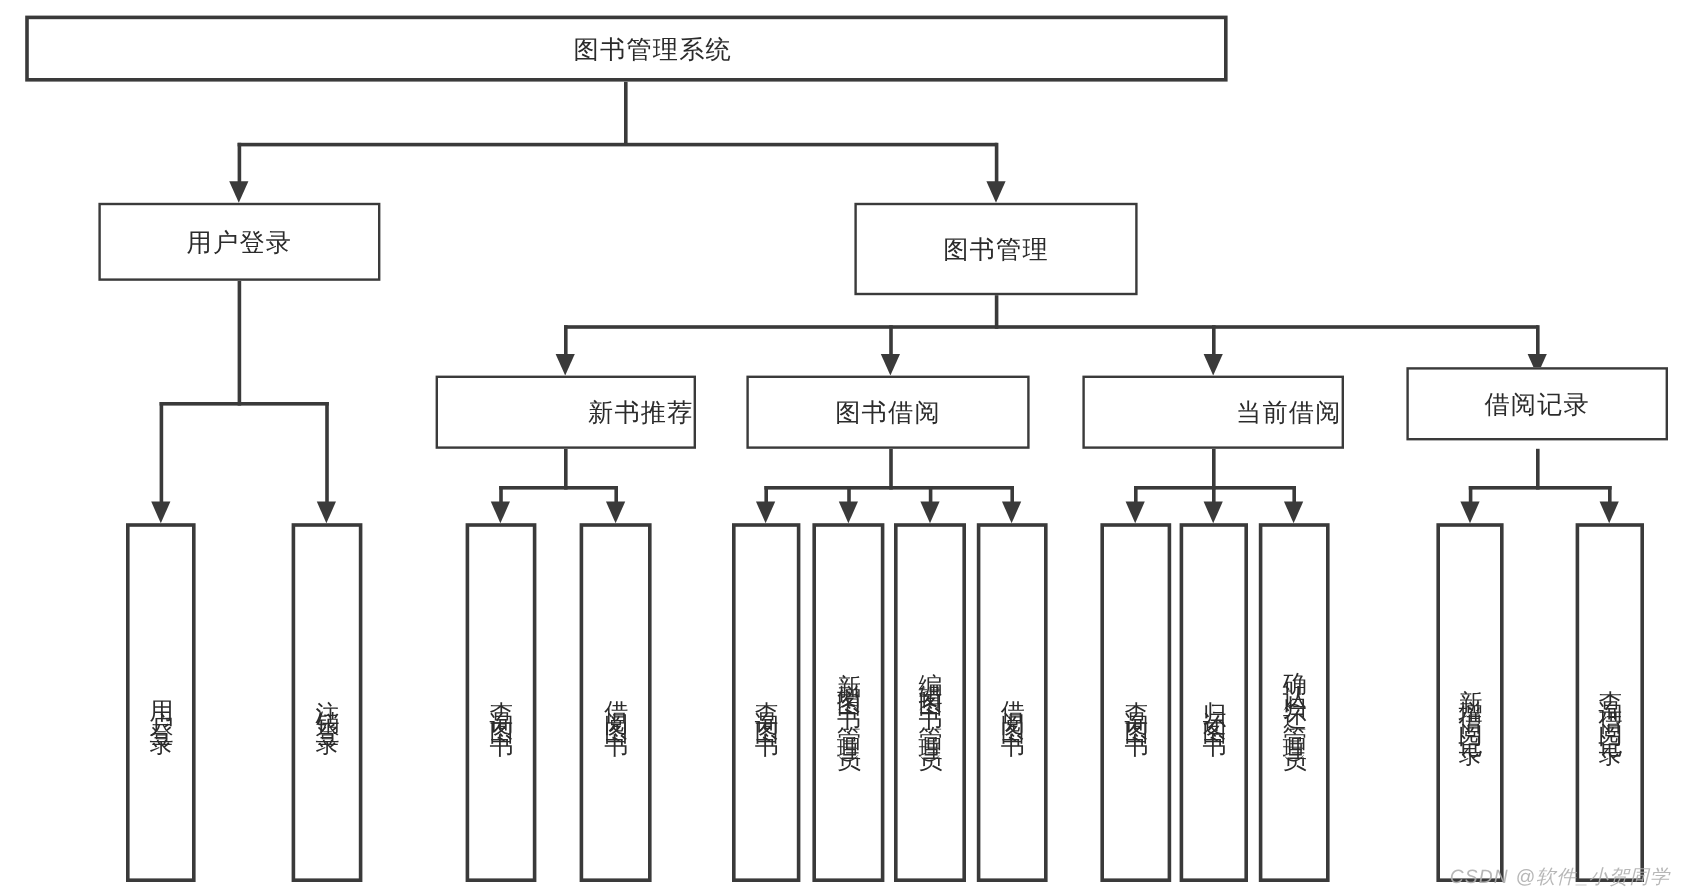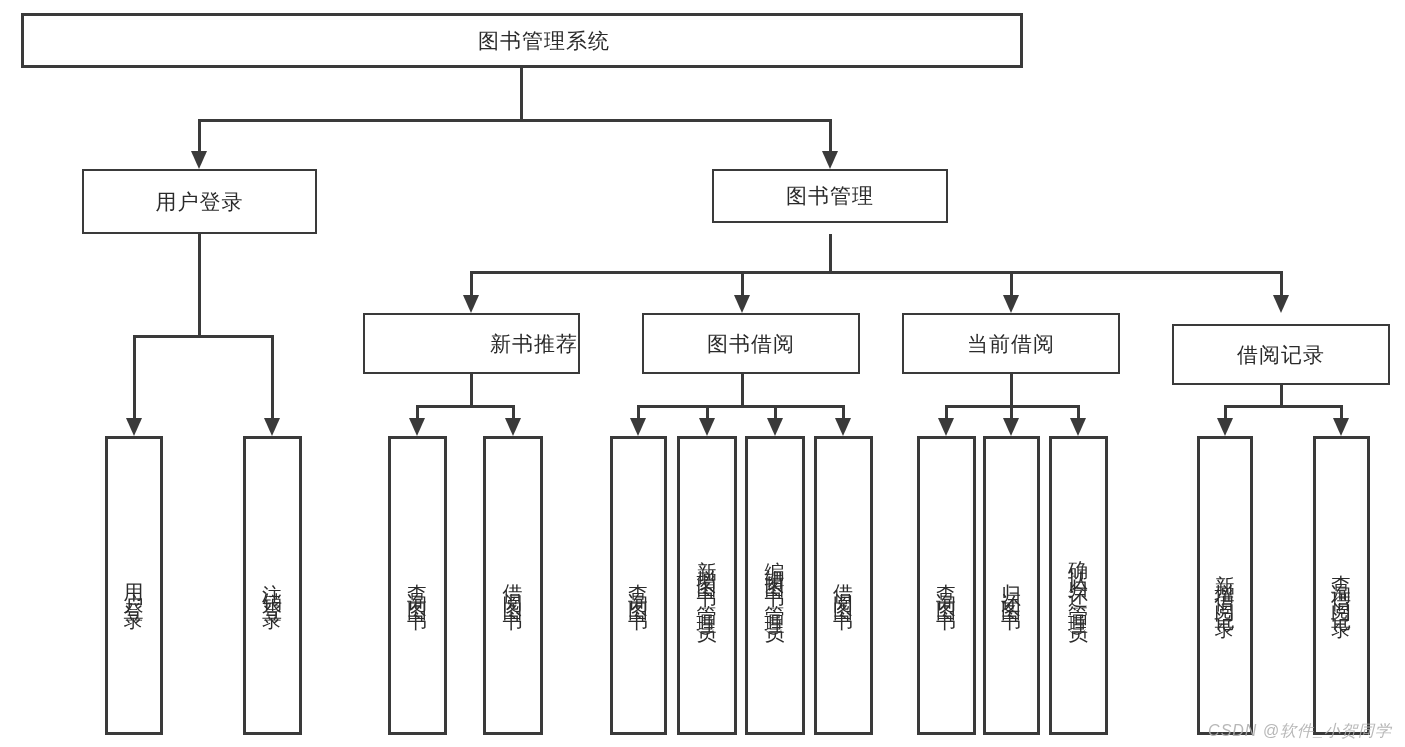--- a/index.html
+++ b/index.html
@@ -47,21 +47,21 @@
   <div class="vline" style="left:520px;top:68px;height:53px;"></div>
   <div class="hline" style="left:198px;top:119px;width:633px;"></div>
   <div class="vline" style="left:198px;top:119px;height:33px;"></div>
   <div class="tri" style="left:191px;top:151px;"></div>
   <div class="vline" style="left:829px;top:119px;height:33px;"></div>
   <div class="tri" style="left:822px;top:151px;"></div>
 
   <div class="hbox" style="left:82px;top:169px;width:235px;height:65px;">
     <span>用户登录</span>
   </div>
-  <div class="hbox" style="left:712px;top:169px;width:236px;height:54px;">
+  <div class="hbox" style="left:712px;top:169px;width:236px;height:77px;">
     <span>图书管理</span>
   </div>
 
   <div class="vline" style="left:198px;top:234px;height:104px;"></div>
   <div class="hline" style="left:133px;top:335px;width:141px;"></div>
   <div class="vline" style="left:133px;top:335px;height:85px;"></div>
   <div class="tri" style="left:126px;top:418px;"></div>
   <div class="vline" style="left:271px;top:335px;height:85px;"></div>
   <div class="tri" style="left:264px;top:418px;"></div>
 
@@ -72,27 +72,27 @@
   <div class="vline" style="left:741px;top:271px;height:27px;"></div>
   <div class="tri" style="left:734px;top:295px;"></div>
   <div class="vline" style="left:1010px;top:271px;height:27px;"></div>
   <div class="tri" style="left:1003px;top:295px;"></div>
   <div class="vline" style="left:1280px;top:271px;height:27px;"></div>
   <div class="tri" style="left:1273px;top:295px;"></div>
 
   <div class="hbox" style="left:363px;top:313px;width:217px;height:61px;justify-content:flex-end;">
     <span>新书推荐</span>
   </div>
-  <div class="hbox" style="left:642px;top:313px;width:218px;height:61px;">
+  <div class="hbox" style="left:622px;top:313px;width:236px;height:61px;">
     <span>图书借阅</span>
   </div>
-  <div class="hbox" style="left:902px;top:313px;width:218px;height:61px;">
+  <div class="hbox" style="left:902px;top:313px;width:218px;height:61px;justify-content:flex-end;">
     <span>当前借阅</span>
   </div>
-  <div class="hbox" style="left:1172px;top:324px;width:218px;height:61px;">
+  <div class="hbox" style="left:1172px;top:306px;width:218px;height:61px;">
     <span>借阅记录</span>
   </div>
 
   <div class="vline" style="left:470px;top:374px;height:34px;"></div>
   <div class="hline" style="left:416px;top:405px;width:99px;"></div>
   <div class="vline" style="left:416px;top:405px;height:15px;"></div>
   <div class="tri" style="left:409px;top:418px;"></div>
   <div class="vline" style="left:512px;top:405px;height:15px;"></div>
   <div class="tri" style="left:505px;top:418px;"></div>
 

